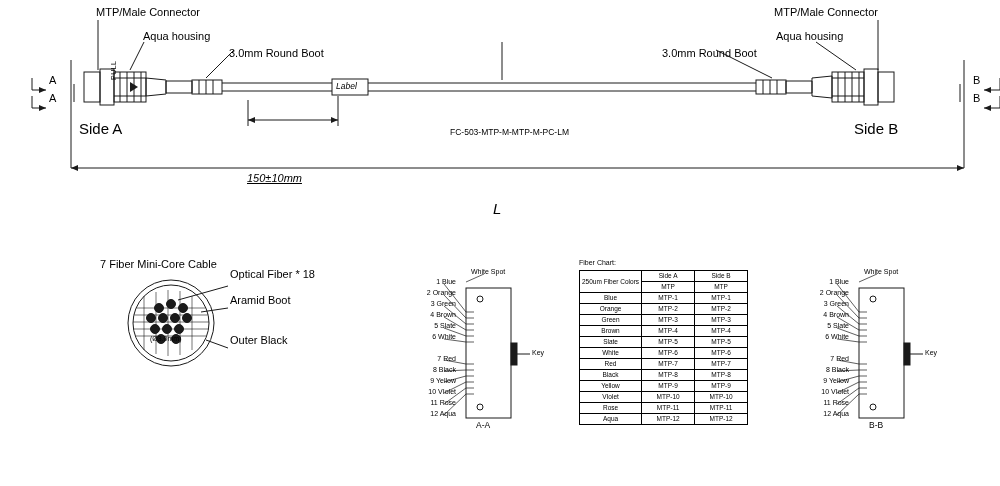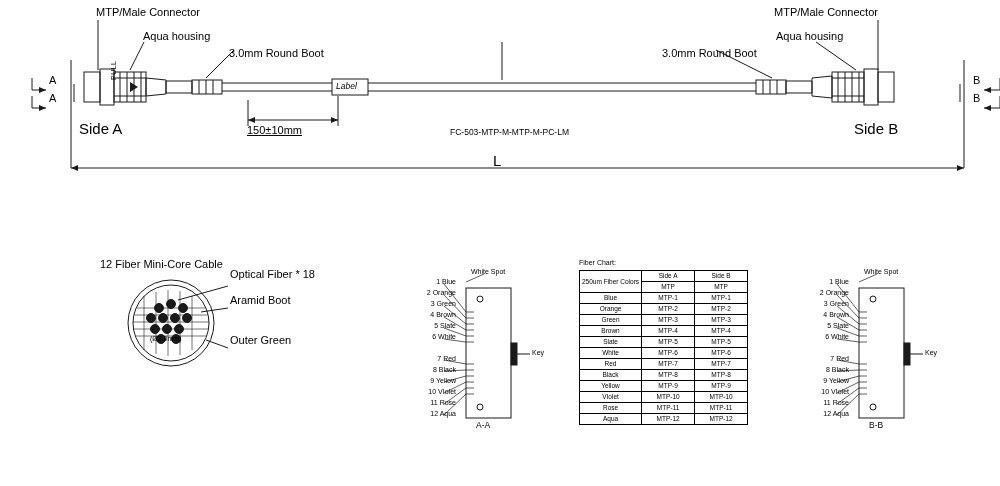--- a/index.html
+++ b/index.html
@@ -10,21 +10,21 @@
     color:#000;
     position:relative;
     overflow:hidden;
   }
   .stage{position:absolute;left:16px;top:0;width:1000px;height:434px;}
   .abs{position:absolute;}
   .lbl{font-size:11px;color:#000;white-space:nowrap;}
   .lbl-sm{font-size:8.5px;color:#000;white-space:nowrap;}
   .lbl-xs{font-size:7px;color:#000;white-space:nowrap;}
   .lbl-big{font-size:15px;color:#000;white-space:nowrap;}
-  .ital{}
+  .ital{font-style:italic;margin-top:48px;}
   .underline{text-decoration:underline;}
   svg{display:block;}
   .chart-table{border-collapse:collapse;font-size:6.5px;font-family:"Liberation Sans", sans-serif;}
   .chart-table td,.chart-table th{
     border:1px solid #000;
     padding:0 2px;
     text-align:center;
     height:10px;
     line-height:10px;
     font-weight:normal;
@@ -147,21 +147,21 @@
   <div class="abs lbl-big ital" style="left:477px;top:152px;">L</div>
 
   <div class="abs lbl-big" style="left:63px;top:120px;">Side A</div>
   <div class="abs lbl-big" style="left:838px;top:120px;">Side B</div>
 
   <div class="abs lbl" style="left:33px;top:74px;">A</div>
   <div class="abs lbl" style="left:33px;top:92px;">A</div>
   <div class="abs lbl" style="left:957px;top:74px;">B</div>
   <div class="abs lbl" style="left:957px;top:92px;">B</div>
 
-  <div class="abs lbl" style="left:84px;top:258px;">12 Fiber Mini-Core Cable</div>
+  <div class="abs lbl" style="left:84px;top:258px;">7 Fiber Mini-Core Cable</div>
 
   <svg class="abs" style="left:90px;top:268px;" width="250" height="130">
     <g fill="none" stroke="#1a1a1a" stroke-width="1">
       <circle cx="65" cy="55" r="43"></circle>
       <circle cx="65" cy="55" r="38"></circle>
 
       <g stroke-width="0.6">
         <path d="M30,40 L100,40"></path>
           <path d="M28,47 L102,47"></path>
           <path d="M27,54 L103,54"></path>
@@ -190,21 +190,21 @@
       </g>
 
       <path d="M72,32 L122,18"></path>
       <path d="M95,44 L122,40"></path>
       <path d="M100,72 L122,80"></path>
     </g>
   </svg>
 
   <div class="abs lbl" style="left:214px;top:268px;">Optical Fiber * 18</div>
   <div class="abs lbl" style="left:214px;top:294px;">Aramid Boot</div>
-  <div class="abs lbl" style="left:214px;top:334px;">Outer Green</div>
+  <div class="abs lbl" style="left:214px;top:334px;">Outer Black</div>
   <div class="abs lbl-xs" style="left:134px;top:335px;">(Ø3.0mm)</div>
 
   <div class="abs lbl-xs" style="left:455px;top:268px;">White Spot</div>
 
   <svg class="abs" style="left:388px;top:268px;" width="135" height="160">
     <g fill="none" stroke="#1a1a1a" stroke-width="1">
 
       <rect x="62" y="20" width="45" height="130"></rect>
 
       <circle cx="76" cy="31" r="3" fill="#fff"></circle>

